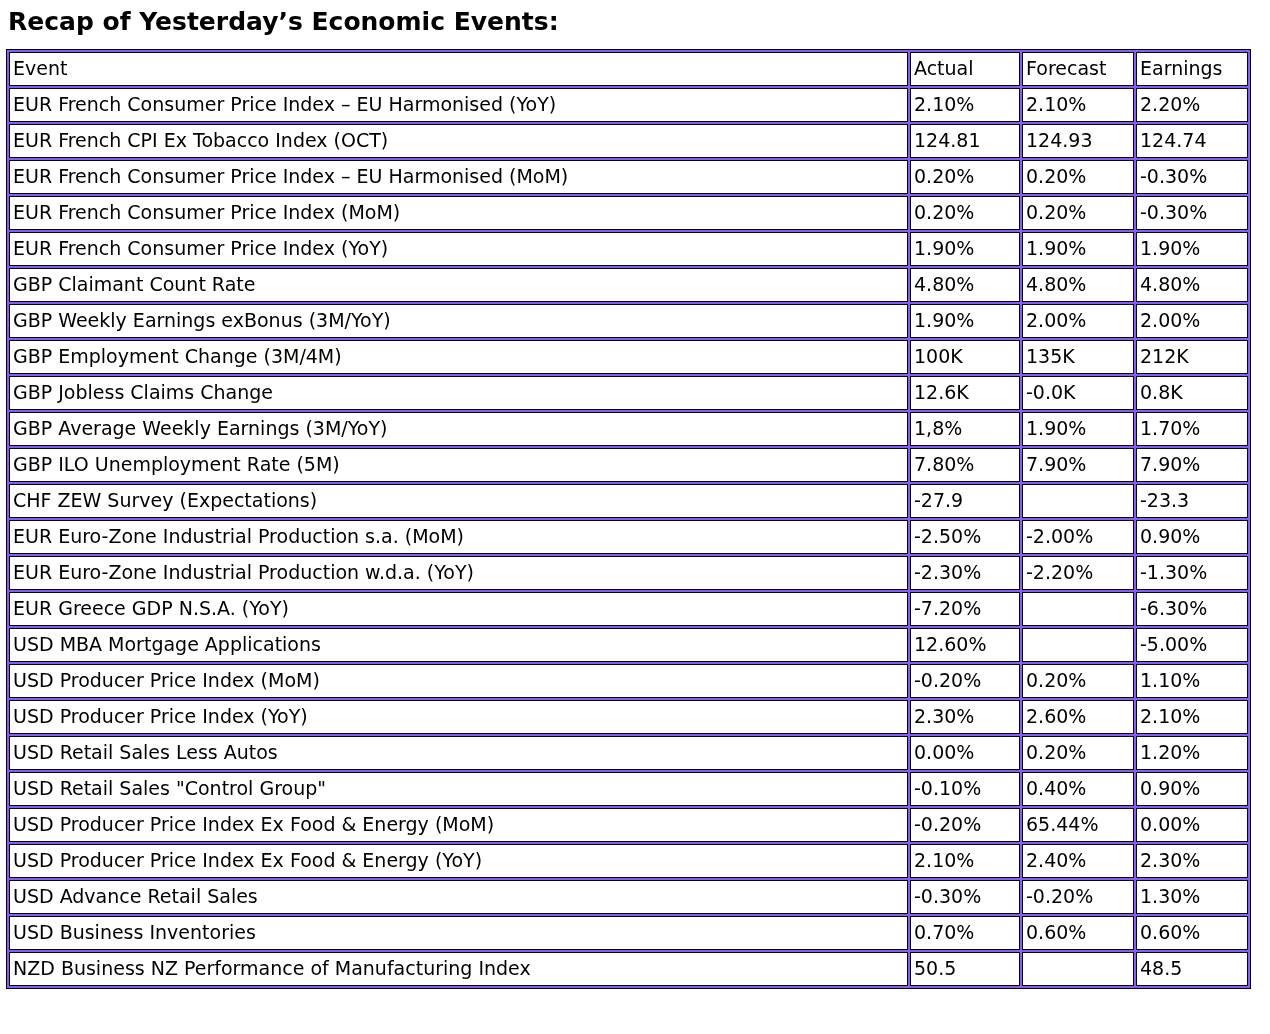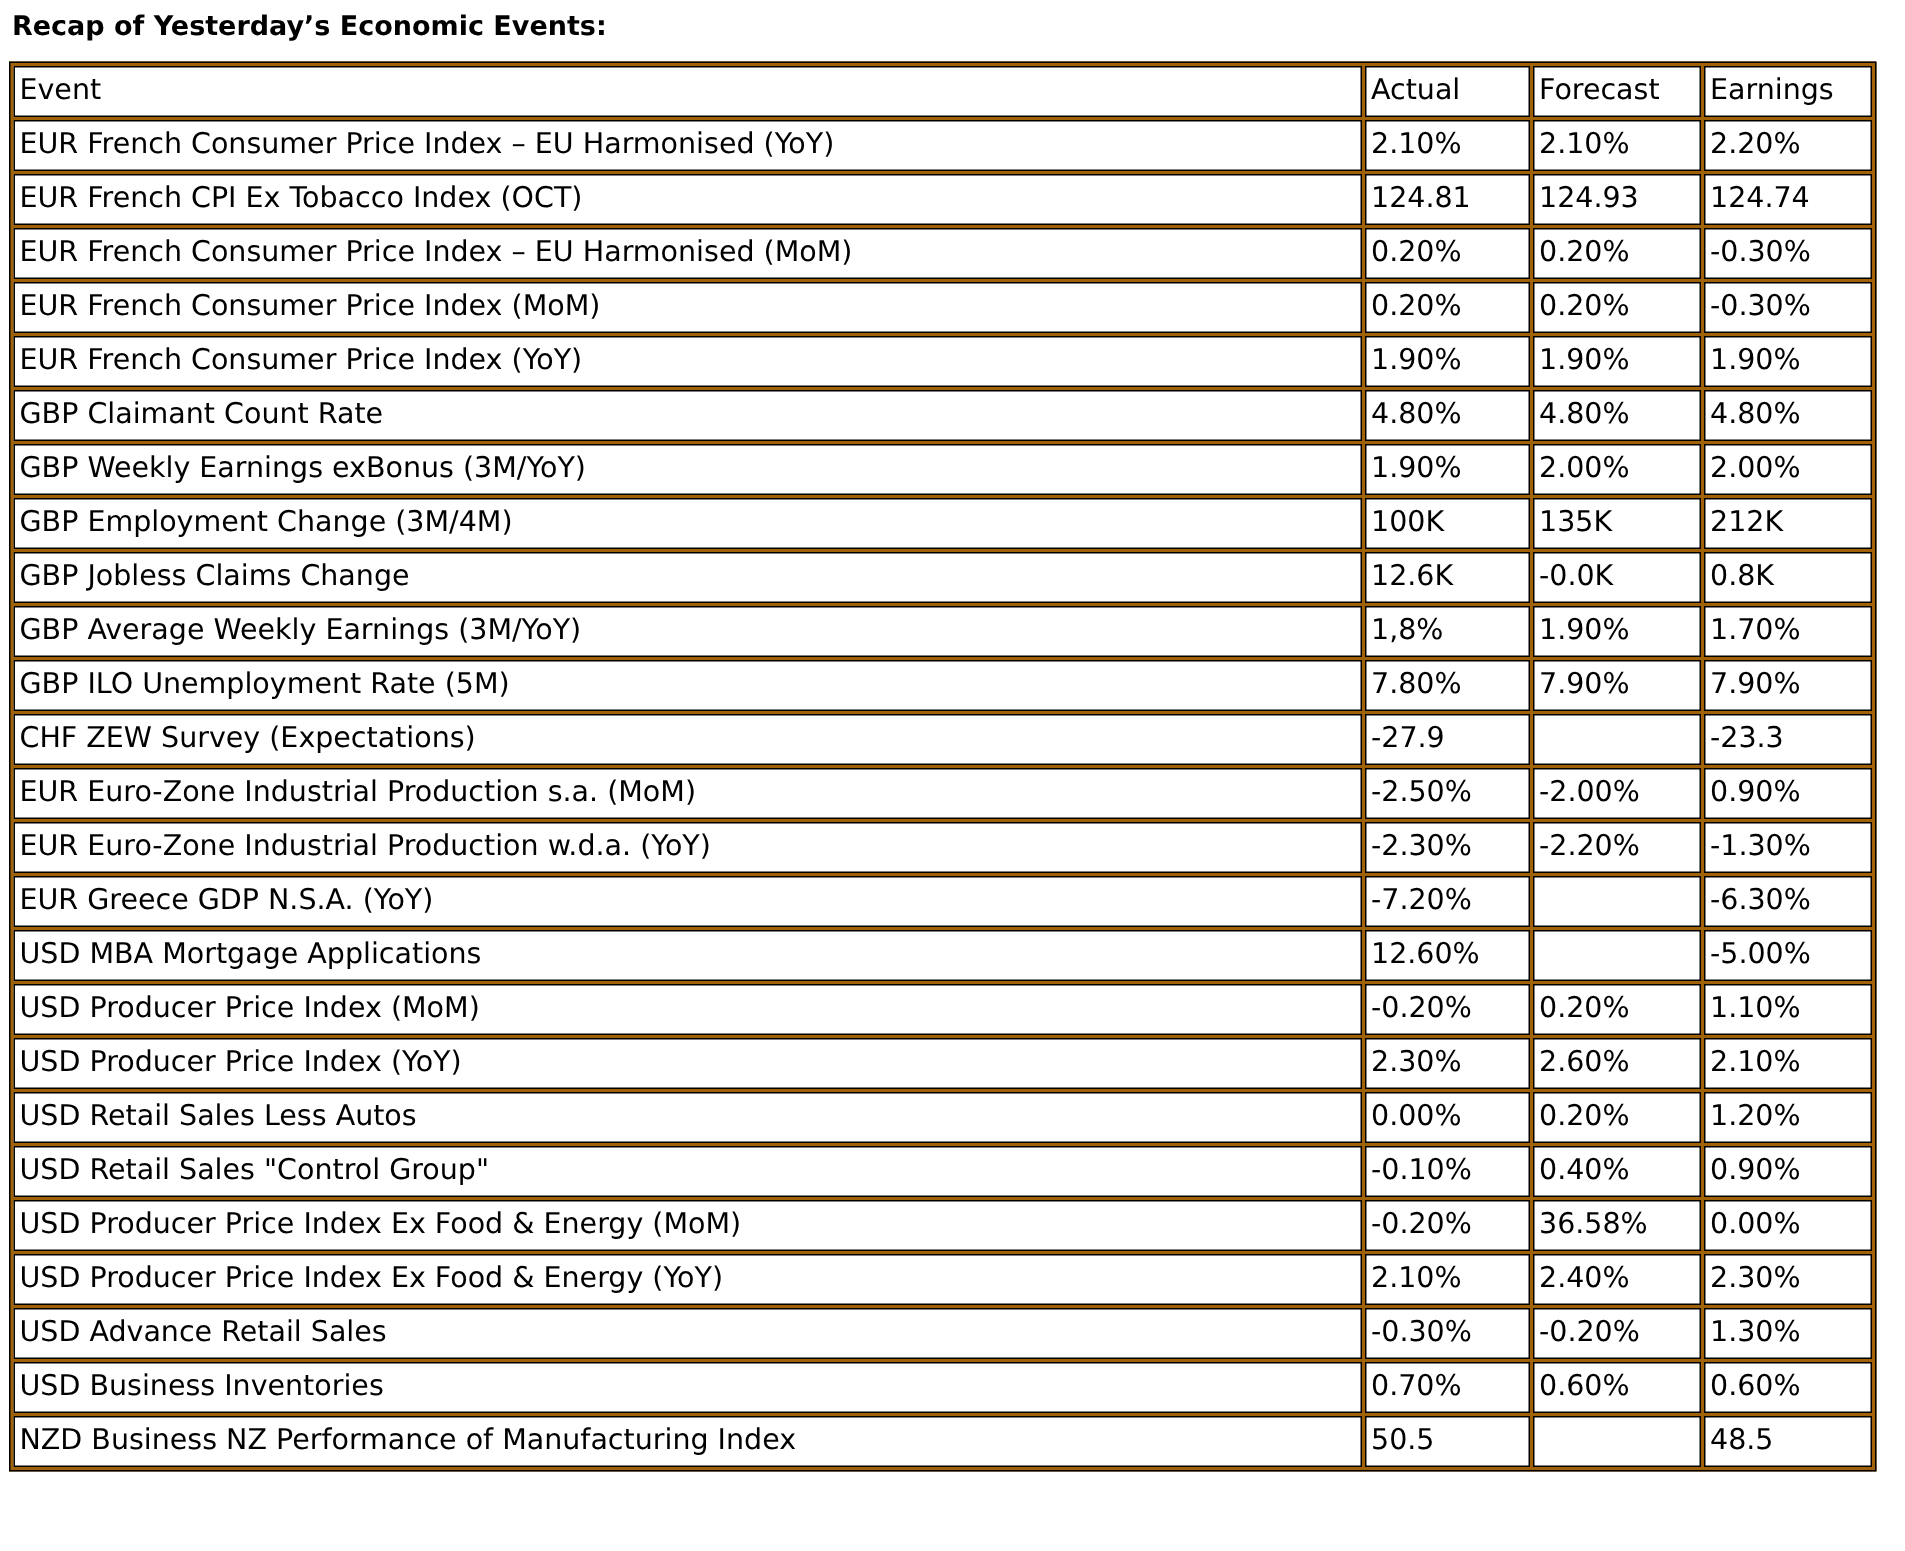--- a/index.html
+++ b/index.html
@@ -10,33 +10,33 @@
     font-family: "DejaVu Sans", "Liberation Sans", sans-serif;
   }
   .page {
     width: 1270px;
     height: 1034px;
     box-sizing: border-box;
     padding: 6px 0 0 6px;
     overflow: hidden;
   }
   .page-title {
-    font-size: 18px;
+    font-size: 25px;
     font-weight: bold;
     margin: 2px 0 13px 2px;
     line-height: 1.1;
     white-space: nowrap;
   }
   table.events {
     border-collapse: separate;
     border-spacing: 2px;
     border: 1px solid #000000;
     table-layout: fixed;
     width: 1211px;
-    background: #a16207;
+    background: #8b5cf6;
   }
   table.events th,
   table.events td {
     border: 1px solid #000000;
     font-size: 19px;
     font-weight: normal;
     text-align: left;
     vertical-align: middle;
     padding: 1px 2px 2px 3px;
     height: 29px;
@@ -188,21 +188,21 @@
   </tr>
         <tr>
     <td>USD Retail Sales "Control Group"</td>
     <td>-0.10%</td>
     <td>0.40%</td>
     <td>0.90%</td>
   </tr>
         <tr>
     <td>USD Producer Price Index Ex Food &amp; Energy (MoM)</td>
     <td>-0.20%</td>
-    <td>36.58%</td>
+    <td>65.44%</td>
     <td>0.00%</td>
   </tr>
         <tr>
     <td>USD Producer Price Index Ex Food &amp; Energy (YoY)</td>
     <td>2.10%</td>
     <td>2.40%</td>
     <td>2.30%</td>
   </tr>
         <tr>
     <td>USD Advance Retail Sales</td>

